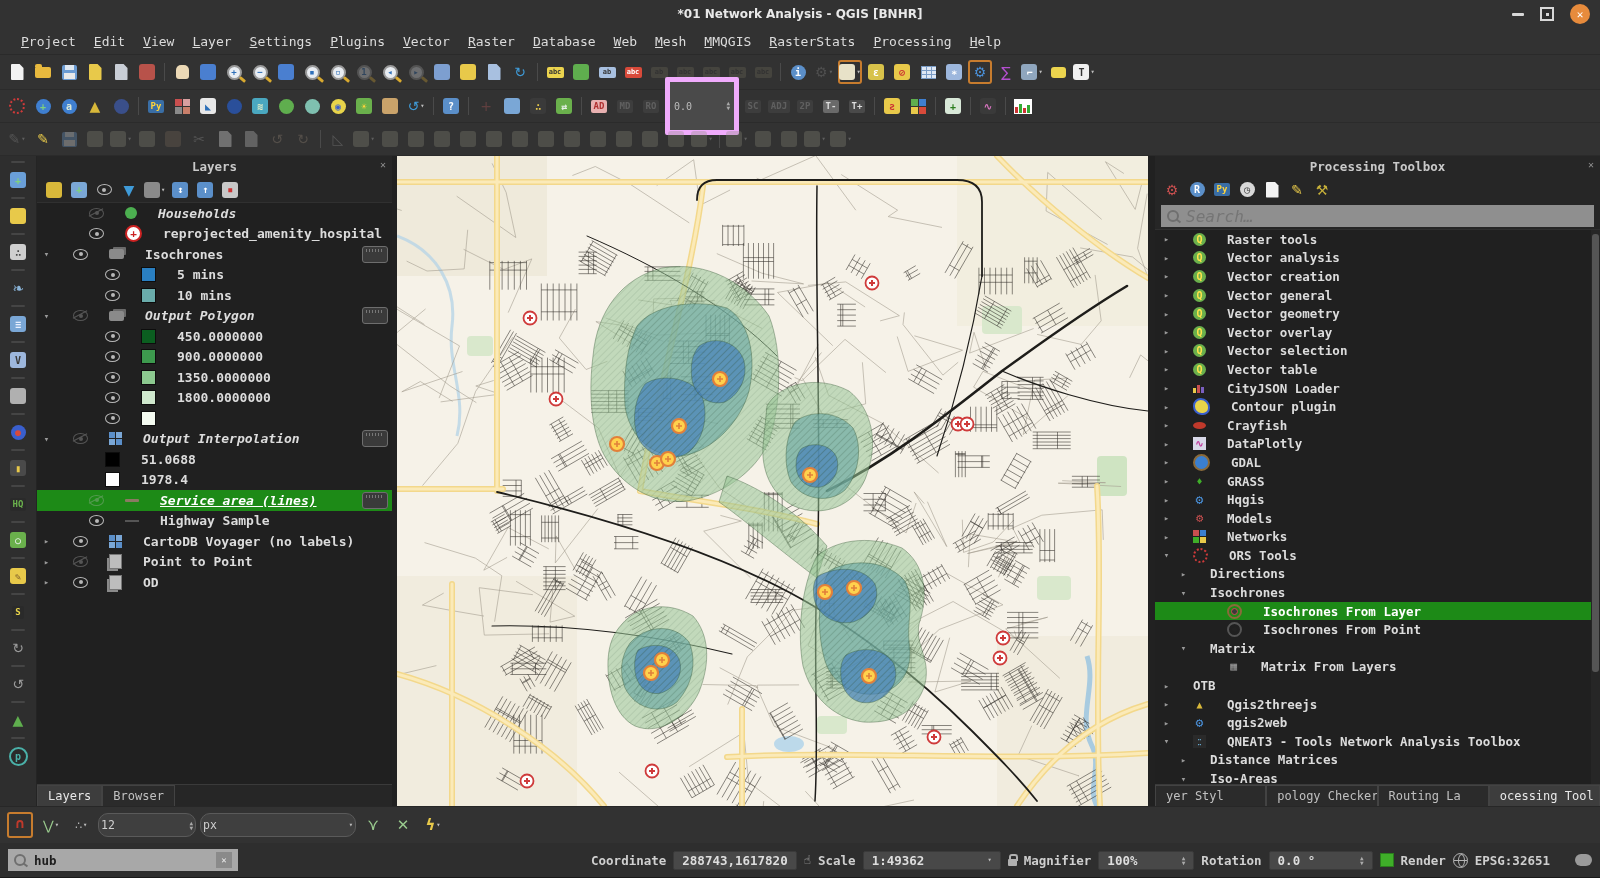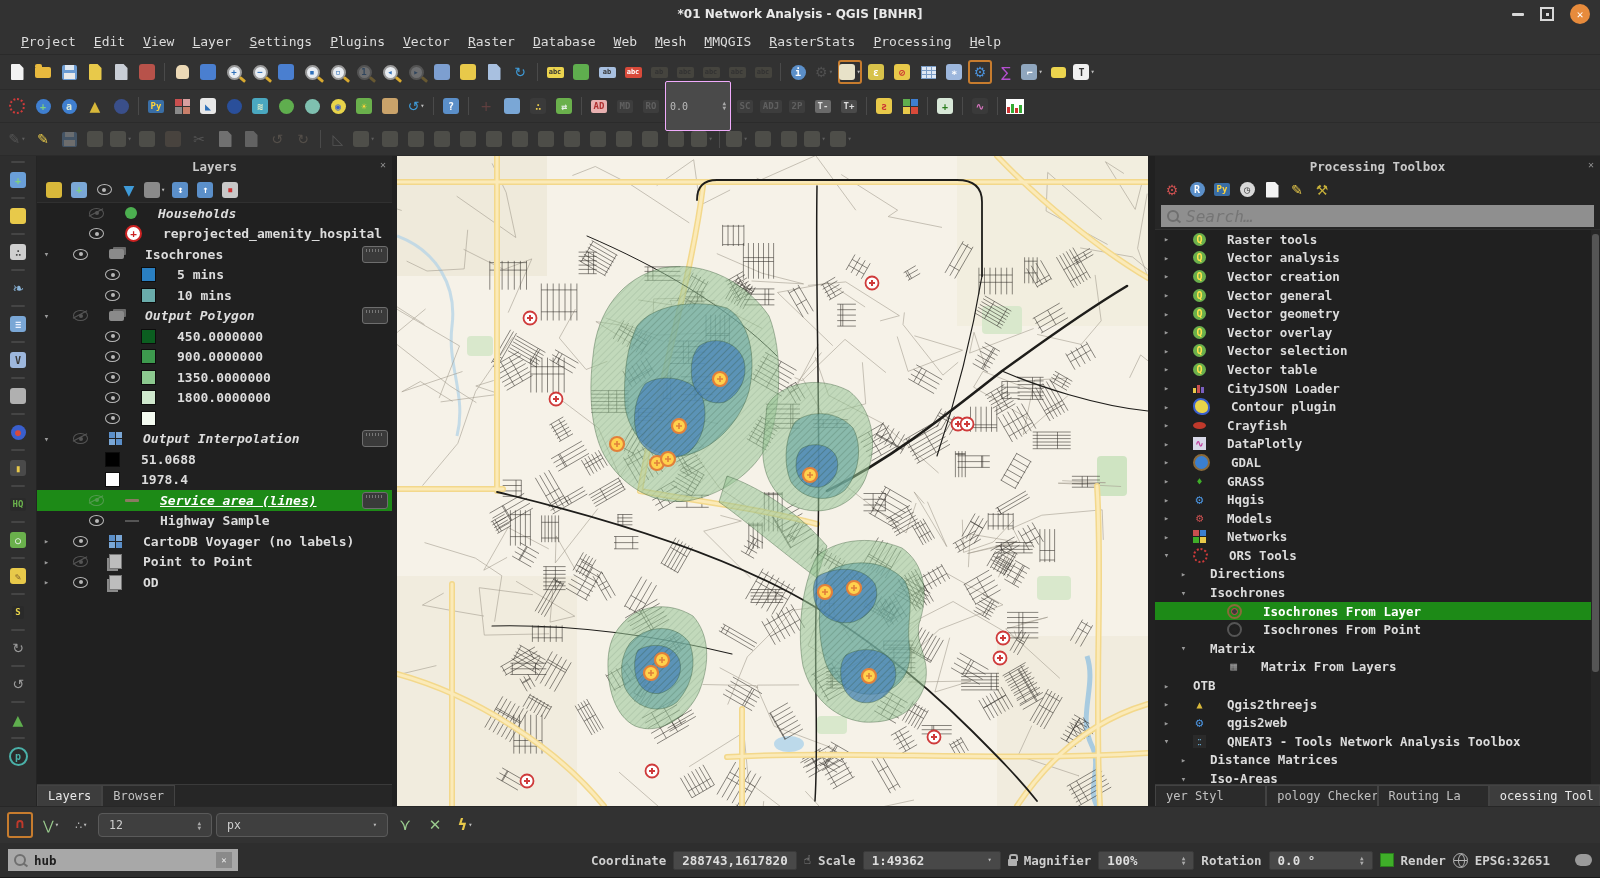--- a/index.html
+++ b/index.html
@@ -38,21 +38,21 @@
   .i-tag{width:17px;height:11px;border-radius:2px;font-size:7px;font-weight:bold;display:flex;align-items:center;justify-content:center;color:#333;}
   .i-sq{width:16px;height:16px;border-radius:3px;}
   .i-circle{width:15px;height:15px;border-radius:50%;}
   .i-glyph{font-size:14px;line-height:1;font-family:"DejaVu Sans",sans-serif;}
   .i-txt{font-size:9px;font-weight:bold;padding:2px 3px;border-radius:2px;background:#555;color:#bfbfbf;line-height:1;}
   .i-grid4{width:15px;height:15px;display:grid;grid-template-columns:1fr 1fr;gap:1px;}
   .i-grid4 i{display:block;}
   .i-table{width:15px;height:13px;background:#dfe8f5;background-image:repeating-linear-gradient(#7a9cc6 0 1px,transparent 1px 4px),repeating-linear-gradient(90deg,#7a9cc6 0 1px,transparent 1px 5px);}
   .i-speech{width:15px;height:11px;background:#ecd44e;border-radius:3px;position:relative;}
   .i-speech::after{content:"";position:absolute;left:2px;bottom:-4px;border:4px solid transparent;border-top-color:#ecd44e;border-left-width:2px;}
-  .i-spin{width:56px;height:18px;background:#4a4a4a;border:1px solid #f0abfc;border-radius:2px;font-size:10px;color:#bbb;display:flex;align-items:center;padding:15px 4px;justify-content:space-between;}
+  .i-spin{width:56px;height:18px;background:#4a4a4a;border:5px solid #f0abfc;border-radius:2px;font-size:10px;color:#bbb;display:flex;align-items:center;padding:15px 4px;justify-content:space-between;}
   .i-spin .ar{font-size:6px;line-height:.8;color:#aaa;text-align:center;}
   .i-hist{width:16px;height:13px;background:#fff;display:flex;align-items:flex-end;gap:1px;padding:1px;}
   .i-hist i{display:block;width:3px;}
   .i-dotc{width:12px;height:12px;border:2px dotted #cf3a3a;border-radius:50%;}
   .i-eye{width:13px;height:9px;border:1px solid #b8b8b8;border-radius:50%;position:relative;flex:none;}
   .i-eye::after{content:"";position:absolute;left:50%;top:50%;transform:translate(-50%,-50%);width:4px;height:4px;border-radius:50%;background:#b8b8b8;}
   .i-eye.off{opacity:.35;}
   .i-eye.off::before{content:"";position:absolute;left:-2px;top:3px;width:16px;height:1px;background:#b8b8b8;transform:rotate(-28deg);}
   
   .main{display:flex;height:650px;background:#262626;}
@@ -86,21 +86,21 @@
   .ptab{padding:0 10px;display:flex;align-items:center;font-size:12px;color:#c0c0c0;border:1px solid #434343;border-bottom:none;background:#2b2b2b;overflow:hidden;white-space:nowrap;}
   .ptab.active{background:#3d3d3d;color:#e8e8e8;}
   .rpanel .ptab{max-width:112px;flex:1;}
   .scrollbar{position:absolute;right:0;top:0;bottom:0;width:9px;background:#262626;}
   .thumb{position:absolute;right:1px;width:7px;background:#555;border-radius:3px;}
   
   .map-slot{width:751px;height:650px;position:relative;background:#f6f2e8;flex:none;}
   .map-slot svg{display:block;}
   
   .snaprow{height:36px;background:#323232;display:flex;align-items:center;padding:0 6px;gap:4px;border-top:1px solid #272727;}
-  .snap-field{height:22px;background:#3f3f3f;border:1px solid #5a5a5a;border-radius:4px;display:flex;align-items:center;padding:0 10px;font-size:11.5px;color:#cfcfcf;justify-content:space-between;}
+  .snap-field{height:22px;background:#3f3f3f;border:1px solid #5a5a5a;border-radius:10px;display:flex;align-items:center;padding:0 2px;font-size:11.5px;color:#cfcfcf;justify-content:space-between;}
   .ars{font-size:6px;line-height:.85;color:#aaa;text-align:center;}
   
   .statusbar{height:34px;background:#2e2e2e;display:flex;align-items:center;padding:0 8px;gap:7px;font-size:12.5px;font-weight:bold;color:#cfcfcf;}
   .sb-search{width:218px;height:22px;background:#a8a8a8;display:flex;align-items:center;padding:0 6px;gap:6px;flex:none;}
   .sb-search input{background:transparent;border:none;outline:none;width:100%;font-family:inherit;font-size:12.5px;font-weight:bold;color:#1d1d1d;}
   .sb-clear{width:16px;height:16px;background:#8a8a8a;color:#e8e8e8;font-size:9px;display:flex;align-items:center;justify-content:center;flex:none;}
   .sb-box{background:#484848;border:1px solid #3a3a3a;border-radius:2px;padding:1px 8px;color:#dedede;font-weight:bold;display:flex;align-items:center;gap:6px;}
   .lock{width:9px;height:7px;background:#b0b0b0;border-radius:1px;position:relative;margin-top:4px;}
   .lock::before{content:"";position:absolute;top:-5px;left:1px;width:5px;height:5px;border:2px solid #b0b0b0;border-bottom:none;border-radius:3px 3px 0 0;}
   .chk{width:12px;height:12px;background:#3fae29;border:1px solid #2a7d1d;}

